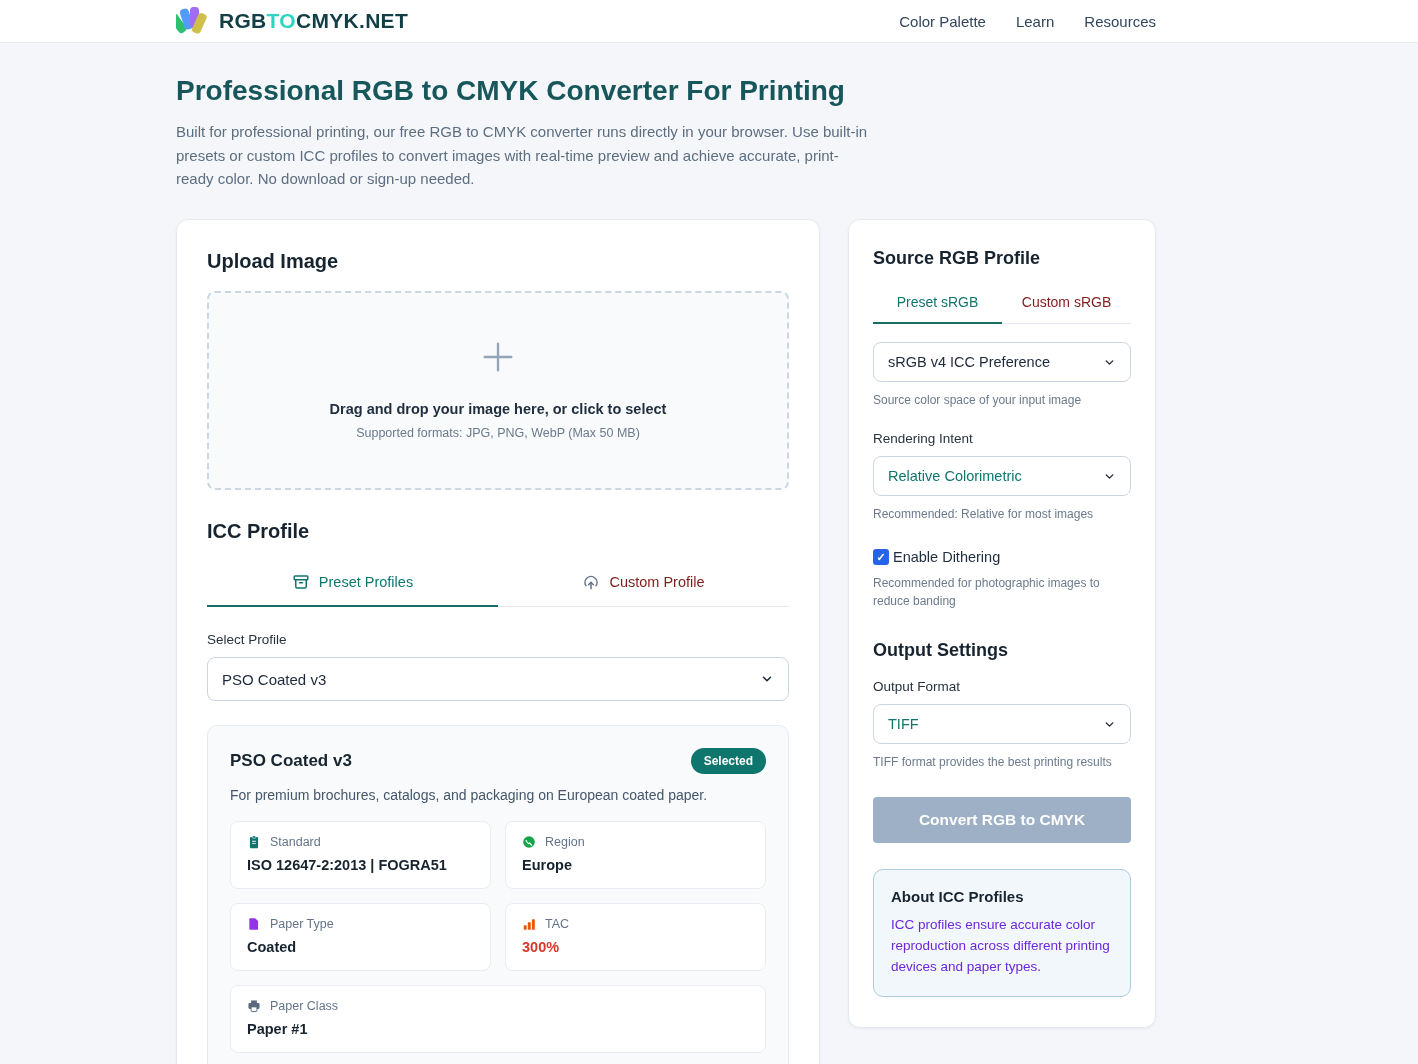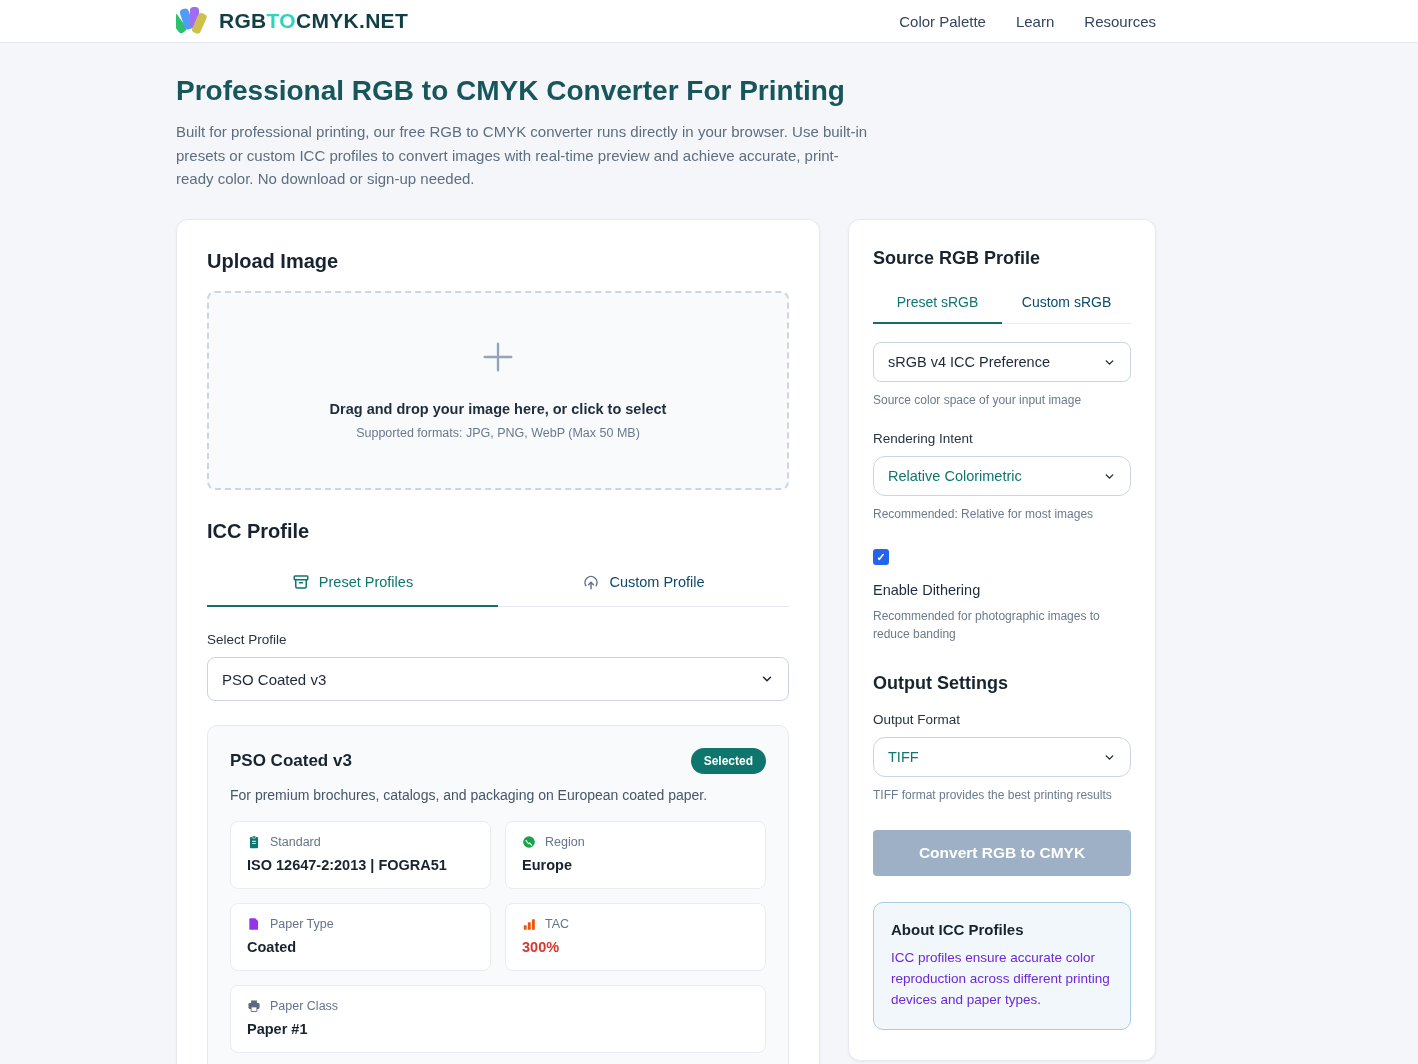--- a/index.html
+++ b/index.html
@@ -48,35 +48,35 @@
     border: 2px dashed #ccd6e2; border-radius: 8px; background: #f8fafc;
     text-align: center; padding: 44px 10px 48px; cursor: pointer;
   }
   .drop-main { font-size: 14.5px; font-weight: bold; color: #1f2d3d; margin-top: 20px; }
   .drop-sub { font-size: 12.5px; color: #6b7a8c; margin-top: 9px; }
 
   
   .tabs { display: flex; border-bottom: 1px solid #e6eaf0; }
   .tab {
     flex: 1; display: flex; align-items: center; justify-content: center; gap: 9px;
-    padding: 12px 0 14px; font-size: 14.5px; color: #0c4a6e; cursor: pointer;
+    padding: 12px 0 14px; font-size: 14.5px; color: #7f1d1d; cursor: pointer;
     border-bottom: 2px solid transparent; margin-bottom: -1px;
   }
   .tab.active { color: #0f766e; border-bottom-color: #176d66; }
   .tabs-sm .tab { font-size: 14px; padding: 9px 0 12px; }
 
   
   .field-label { font-size: 13.5px; font-weight: 500; color: #27333f; margin: 25px 0 10px; }
   .select {
     display: flex; justify-content: space-between; align-items: center;
     border: 1px solid #cbd5e1; border-radius: 8px; background: #fff;
     height: 44px; padding: 0 14px; font-size: 15px; color: #1e293b; cursor: pointer;
   }
   .panel-right .select { height: 40px; font-size: 14.5px; }
-  .select.teal { color: #0f766e; border-radius: 12px; }
+  .select.teal { color: #0f766e; }
   .select .chev { display: flex; color: #1e293b; }
   .helper { font-size: 12px; color: #6b7a8c; margin-top: 9px; line-height: 1.5; }
 
   
   .profile-card {
     margin-top: 24px; background: #f8fafc; border: 1px solid #e6eaf0;
     border-radius: 10px; padding: 22px;
   }
   .pc-head { display: flex; justify-content: space-between; align-items: center; }
   .pc-name { font-size: 17px; font-weight: bold; color: #17242f; }
@@ -86,21 +86,21 @@
   }
   .pc-desc { font-size: 14px; color: #45566a; margin: 13px 0 18px; }
   .detail-grid { display: grid; grid-template-columns: 1fr 1fr; gap: 14px; }
   .detail { background: #fff; border: 1px solid #e9edf3; border-radius: 8px; padding: 13px 16px 15px; }
   .detail.full { grid-column: 1 / -1; }
   .d-label { display: flex; align-items: center; gap: 9px; font-size: 12.5px; color: #64748b; }
   .d-value { margin-top: 8px; font-size: 14.5px; font-weight: bold; color: #17242f; }
   .d-value.tac { color: #d6392b; }
 
   
-  .check-row { display: flex; align-items: flex-start; gap: 17px; margin-top: 26px; flex-direction: column; }
+  .check-row { display: flex; align-items: flex-end; gap: 4px; margin-top: 26px; }
   .checkbox {
     width: 16px; height: 16px; border-radius: 3px; background: #2563eb;
     display: flex; align-items: center; justify-content: center; cursor: pointer; flex: 0 0 16px;
   }
   .checkbox::after { content: "✓"; color: #fff; font-size: 11px; font-weight: bold; }
   .check-label { font-size: 14.5px; font-weight: 500; color: #1f2d3d; }
   .h2-output { margin-top: 30px; }
   .convert-btn {
     width: 100%; height: 46px; margin-top: 26px; border: none; border-radius: 4px;
     background: #9db0c5; color: #fff; font-size: 15.5px; font-weight: bold;

